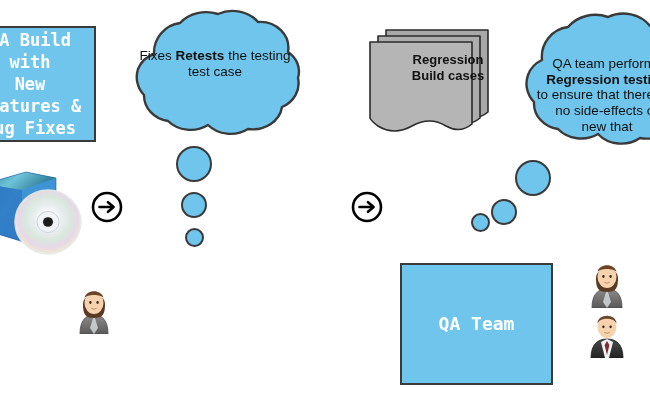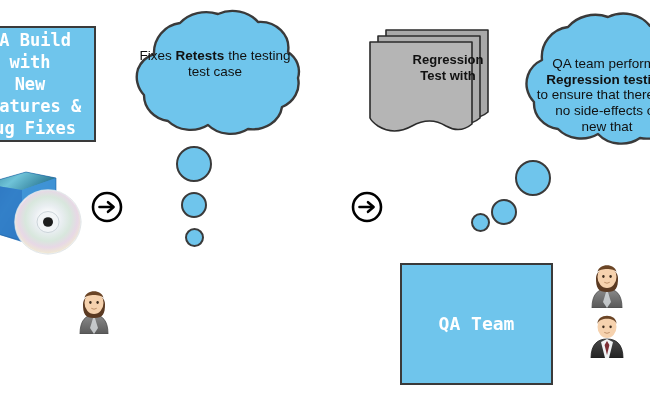--- a/index.html
+++ b/index.html
@@ -235,21 +235,21 @@
     <svg width="128" height="110" viewBox="0 0 128 110">
       <g stroke="#2b2b2b" stroke-width="1.6" stroke-linejoin="round">
         <path d="M20 4 H122 V86 Q110 96 96 88 Q80 78 62 88 Q44 98 28 88 Q22 84 20 80 Z" fill="#a8a8a8"></path>
         <path d="M12 10 H114 V92 Q102 102 88 94 Q72 84 54 94 Q36 104 20 94 Q14 90 12 86 Z" fill="#adadad"></path>
         <path d="M4 16 H106 V98 Q94 108 80 100 Q64 90 46 100 Q28 110 12 100 Q6 96 4 92 Z" fill="#b5b5b5"></path>
       </g>
     </svg>
   </div>
   <div id="docs-label">
     <span>Regression</span><br>
-    <span>Test with</span>
+    <span>Build cases</span>
   </div>
 
   <div class="cloud-wrap" id="cloud-right">
     <svg width="214" height="150" viewBox="0 0 214 150">
       <path d="M44 52
                a30 30 0 0 1 26 -33
                a34 30 0 0 1 40 -10
                a32 28 0 0 1 42 9
                a28 26 0 0 1 30 31
                a26 24 0 0 1 12 28

